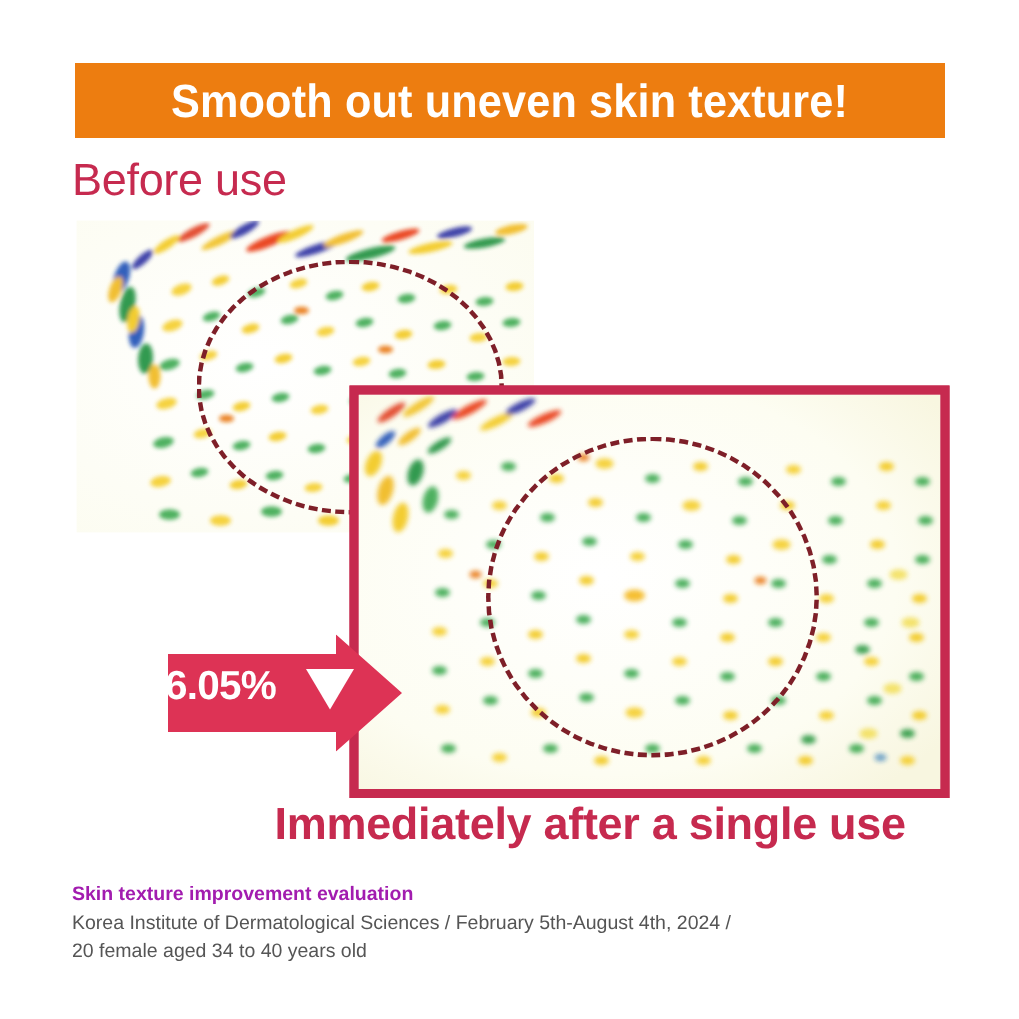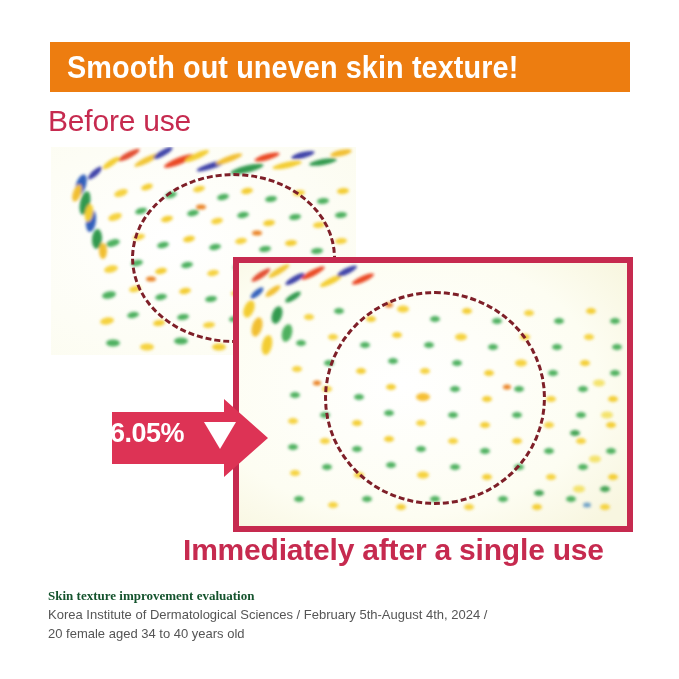--- a/index.html
+++ b/index.html
@@ -17,20 +17,21 @@
   }
 
   
   .banner {
     position: absolute;
     left: 50px; top: 42px;
     width: 580px; height: 50px;
     background: #ED7D10;
     display: flex;
     align-items: center;
+    justify-content: center;
   }
   .banner-text {
     color: #ffffff;
     font-family: "Liberation Sans Narrow", "Liberation Sans", sans-serif;
     font-size: 31px;
     font-weight: bold;
     letter-spacing: 0.1px;
     transform: scaleX(0.93);
     white-space: nowrap;
     line-height: 1;
@@ -100,21 +101,21 @@
   }
   .ellipse-after {
     left: 85px; top: 28px;
     width: 222px; height: 214px;
     z-index: 6;
   }
 
   
   .arrow-badge {
     position: absolute;
-    left: 96px; top: 399px;
+    left: 96px; top: 423px;
     width: 156px; height: 78px;
     z-index: 8;
     padding-left: 16px;
   }
   .arrow-badge svg { display: block; }
   .arrow-label {
     position: absolute;
     left: 14px; top: 21px;
     width: 104px;
     text-align: left;
@@ -138,23 +139,22 @@
   .footnote {
     position: absolute;
     left: 48px; top: 586px;
     width: 580px;
     color: #3a3a3a;
     line-height: 1.48;
   }
   .footnote .fn-title {
     font-size: 13px;
     font-weight: bold;
-    color: #14532d;
+    color: #a21caf;
     display: block;
-    font-family: Liberation Serif, serif;
   }
   .footnote .fn-line {
     font-size: 13px;
     font-weight: 400;
     color: #555555;
     display: block;
   }
 </style>
 </head>
 <body>

